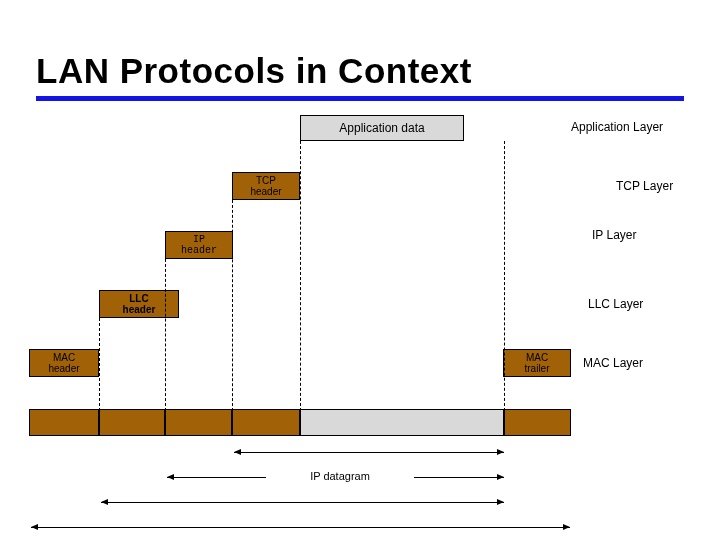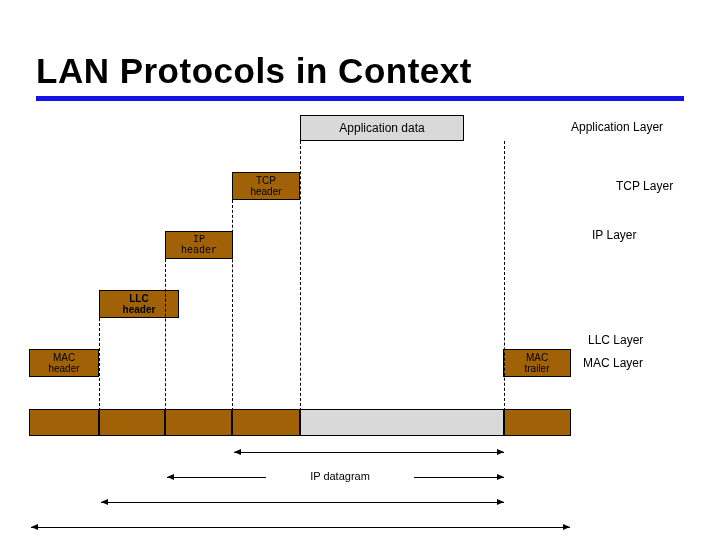--- a/index.html
+++ b/index.html
@@ -124,21 +124,21 @@
 
   <div class="box" style="left:29px; top:349px; width:70px; height:28px;">MAC
 header</div>
 
   <div class="box" style="left:503px; top:349px; width:68px; height:28px;">MAC
 trailer</div>
 
   <div class="layer-label" style="left:571px; top:120px;text-align:right;">Application Layer</div>
   <div class="layer-label" style="left:588px; top:179px;margin-left:28px;">TCP Layer</div>
   <div class="layer-label" style="left:592px; top:228px;">IP Layer</div>
-  <div class="layer-label" style="left:588px; top:297px;margin-top:36px;">LLC Layer</div>
+  <div class="layer-label" style="left:588px; top:297px;">LLC Layer</div>
   <div class="layer-label" style="left:583px; top:356px;">MAC Layer</div>
 
   <div class="vline" style="left:300px; top:141px; height:270px;"></div>
   <div class="vline" style="left:504px; top:141px; height:270px;"></div>
   <div class="vline" style="left:232px; top:200px; height:211px;"></div>
   <div class="vline" style="left:165px; top:259px; height:152px;"></div>
   <div class="vline" style="left:99px; top:318px; height:93px;"></div>
 
   <div class="box" style="left:29px; top:409px; width:70px; height:27px;"></div>
   <div class="box" style="left:99px; top:409px; width:66px; height:27px;"></div>

